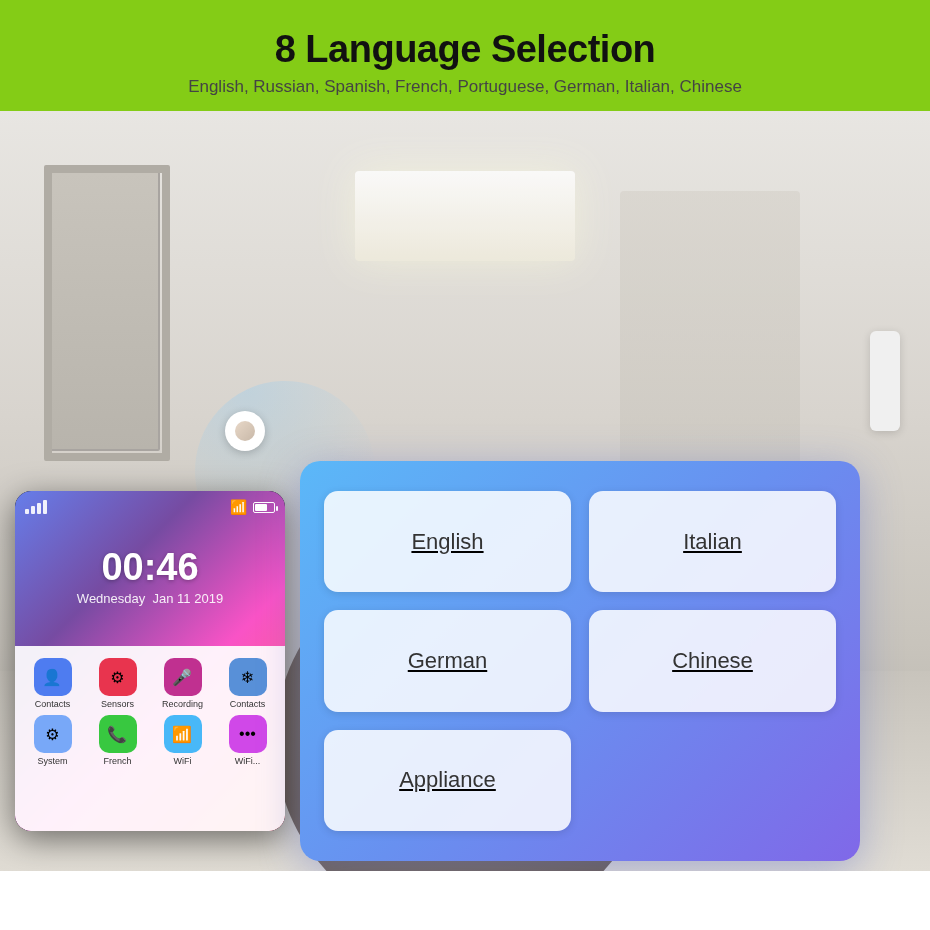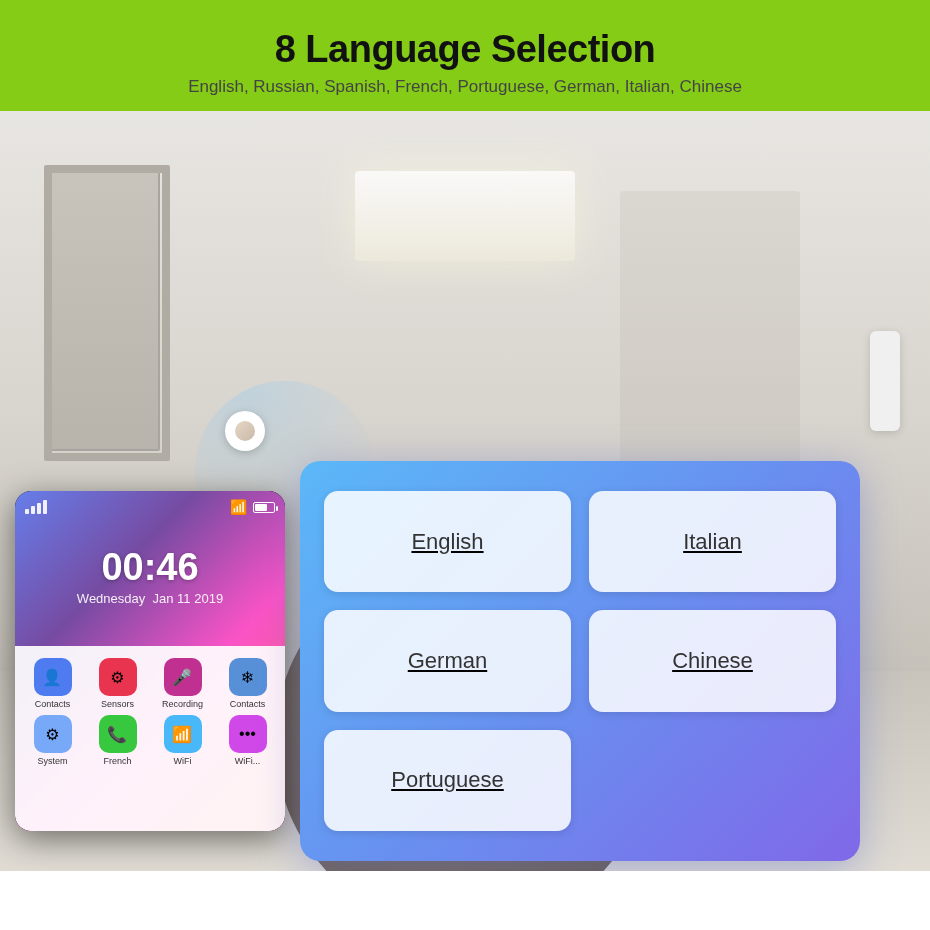--- a/index.html
+++ b/index.html
@@ -452,16 +452,16 @@
       </div>
     </div>
   </div>
 
   <div class="language-panel">
     <div class="lang-grid" id="lang-grid">
         <button class="lang-btn">English</button>
         <button class="lang-btn">Italian</button>
         <button class="lang-btn">German</button>
         <button class="lang-btn">Chinese</button>
-        <button class="lang-btn">Portuguese</button>
+        <button class="lang-btn">Appliance</button>
       </div>
   </div>
 </div>
 
 </body></html>

